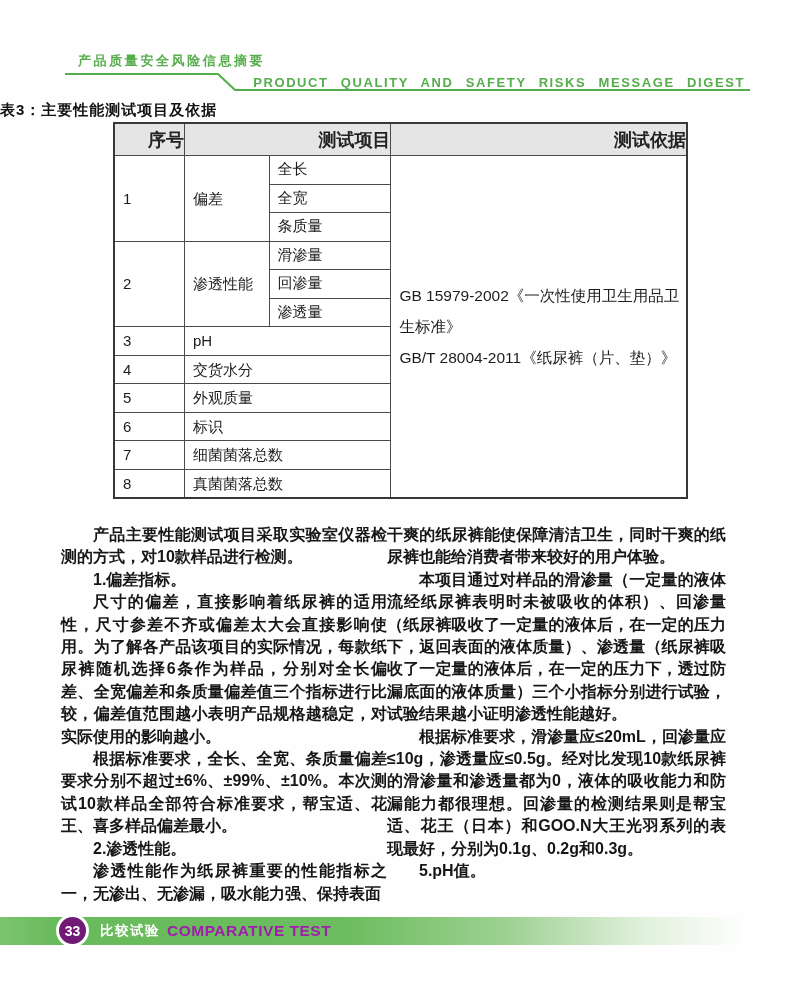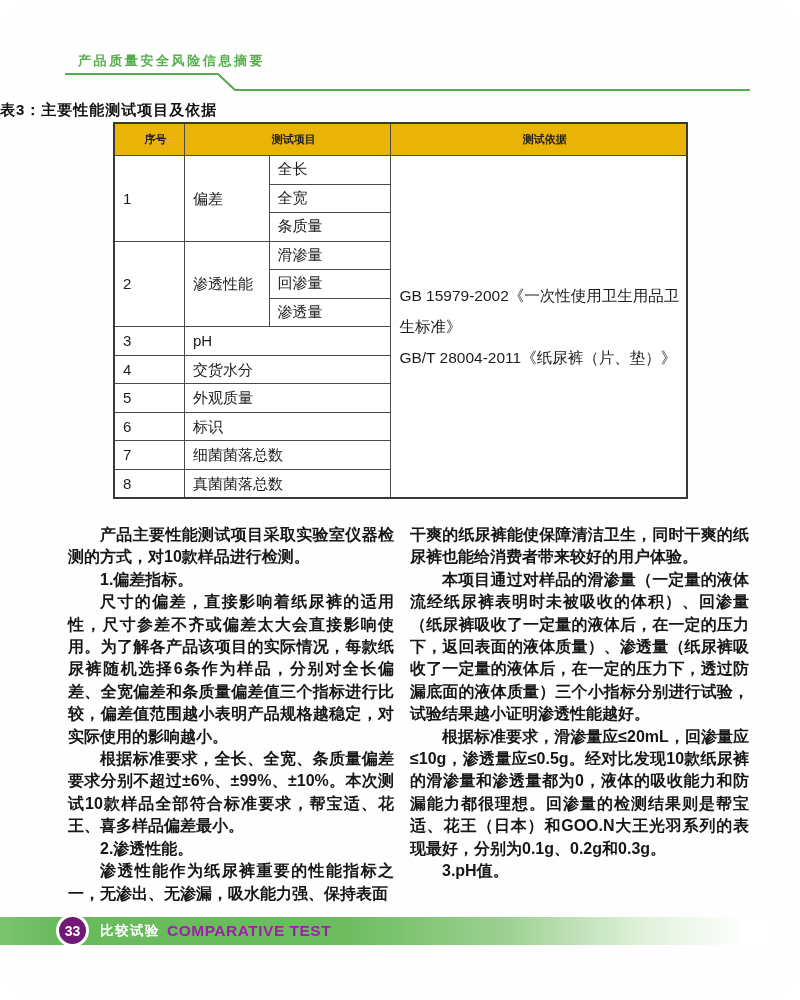--- a/index.html
+++ b/index.html
@@ -38,37 +38,37 @@
     border:2.5px solid #383838;
     font-size:15px;color:#1c1c1c;
     background:#fff;
   }
   table.test-table th, table.test-table td{
     border:1.4px solid #4a4a4a;
     vertical-align:middle;
     overflow:hidden;
   }
   table.test-table th{
-    background:#eab308;height:31px;
-    text-align:center;padding:0 0 0 12px;
-    font-size:11px;font-weight:bold;color:#222;
+    background:#e5e5e5;height:31px;
+    text-align:right;padding:0 0 0 12px;
+    font-size:18px;font-weight:bold;color:#222;
   }
   table.test-table td{height:27.5px;padding:0 0 0 8px;font-weight:400;}
   td.c-seq{padding-left:12px;}
   td.c-name{padding-left:15px;padding-right:8px;word-break:break-all;line-height:21px;}
   td.c-item{padding-left:8px;}
   td.c-basis{
     padding:0 8px 0 12px;font-size:15.5px;line-height:31px;
     word-break:break-all;vertical-align:middle;
   }
 
   
   .columns{
-    position:absolute;left:68px;top:524px;width:681px;
-    display:flex;gap:16px;
+    position:absolute;left:61px;top:524px;width:681px;
+    display:flex;
   }
   .col-left{width:326px;}
   .col-right{width:339px;}
   .columns p{
     margin:0;font-size:16px;line-height:22.4px;
     text-align:justify;text-indent:2em;color:#161616;
     font-weight:700;word-break:break-all;
   }
   .columns p.cont{text-indent:0;}
   .columns p.heading{font-weight:700;}
@@ -94,20 +94,21 @@
 </style>
 </head>
 <body>
 
 <div class="page">
 
   <div class="cn-title">产品质量安全风险信息摘要</div>
   <svg class="header-line" viewBox="0 0 700 30" xmlns="http://www.w3.org/2000/svg">
     <polyline points="5,8 158,8 175,24 690,24" fill="none" stroke="#55ad4c" stroke-width="2.2"></polyline>
   </svg>
+  <div class="en-title">PRODUCT QUALITY AND SAFETY RISKS MESSAGE DIGEST</div>
 
   <div class="table-caption">表3：主要性能测试项目及依据</div>
 
   <table class="test-table">
     <colgroup>
       <col style="width:70px">
         <col style="width:84px">
         <col style="width:121px">
         <col style="width:294px">
     </colgroup>
@@ -176,21 +177,21 @@
       <p class="heading">1.偏差指标。</p>
       <p class="para">尺寸的偏差，直接影响着纸尿裤的适用性，尺寸参差不齐或偏差太大会直接影响使用。为了解各产品该项目的实际情况，每款纸尿裤随机选择6条作为样品，分别对全长偏差、全宽偏差和条质量偏差值三个指标进行比较，偏差值范围越小表明产品规格越稳定，对实际使用的影响越小。</p>
       <p class="para">根据标准要求，全长、全宽、条质量偏差要求分别不超过±6%、±99%、±10%。本次测试10款样品全部符合标准要求，帮宝适、花王、喜多样品偏差最小。</p>
       <p class="heading">2.渗透性能。</p>
       <p class="para">渗透性能作为纸尿裤重要的性能指标之一，无渗出、无渗漏，吸水能力强、保持表面</p>
     </div>
     <div class="col-right">
       <p class="cont">干爽的纸尿裤能使保障清洁卫生，同时干爽的纸尿裤也能给消费者带来较好的用户体验。</p>
       <p class="para">本项目通过对样品的滑渗量（一定量的液体流经纸尿裤表明时未被吸收的体积）、回渗量（纸尿裤吸收了一定量的液体后，在一定的压力下，返回表面的液体质量）、渗透量（纸尿裤吸收了一定量的液体后，在一定的压力下，透过防漏底面的液体质量）三个小指标分别进行试验，试验结果越小证明渗透性能越好。</p>
       <p class="para">根据标准要求，滑渗量应≤20mL，回渗量应≤10g，渗透量应≤0.5g。经对比发现10款纸尿裤的滑渗量和渗透量都为0，液体的吸收能力和防漏能力都很理想。回渗量的检测结果则是帮宝适、花王（日本）和GOO.N大王光羽系列的表现最好，分别为0.1g、0.2g和0.3g。</p>
-      <p class="heading">3.pH值。</p>
+      <p class="heading">5.pH值。</p>
     </div>
   </div>
 
   <div class="footer-bar"></div>
   <div class="page-badge">33</div>
   <div class="footer-text">
     <span class="footer-cn">比较试验</span>
     <span class="footer-en">COMPARATIVE TEST</span>
   </div>
 

